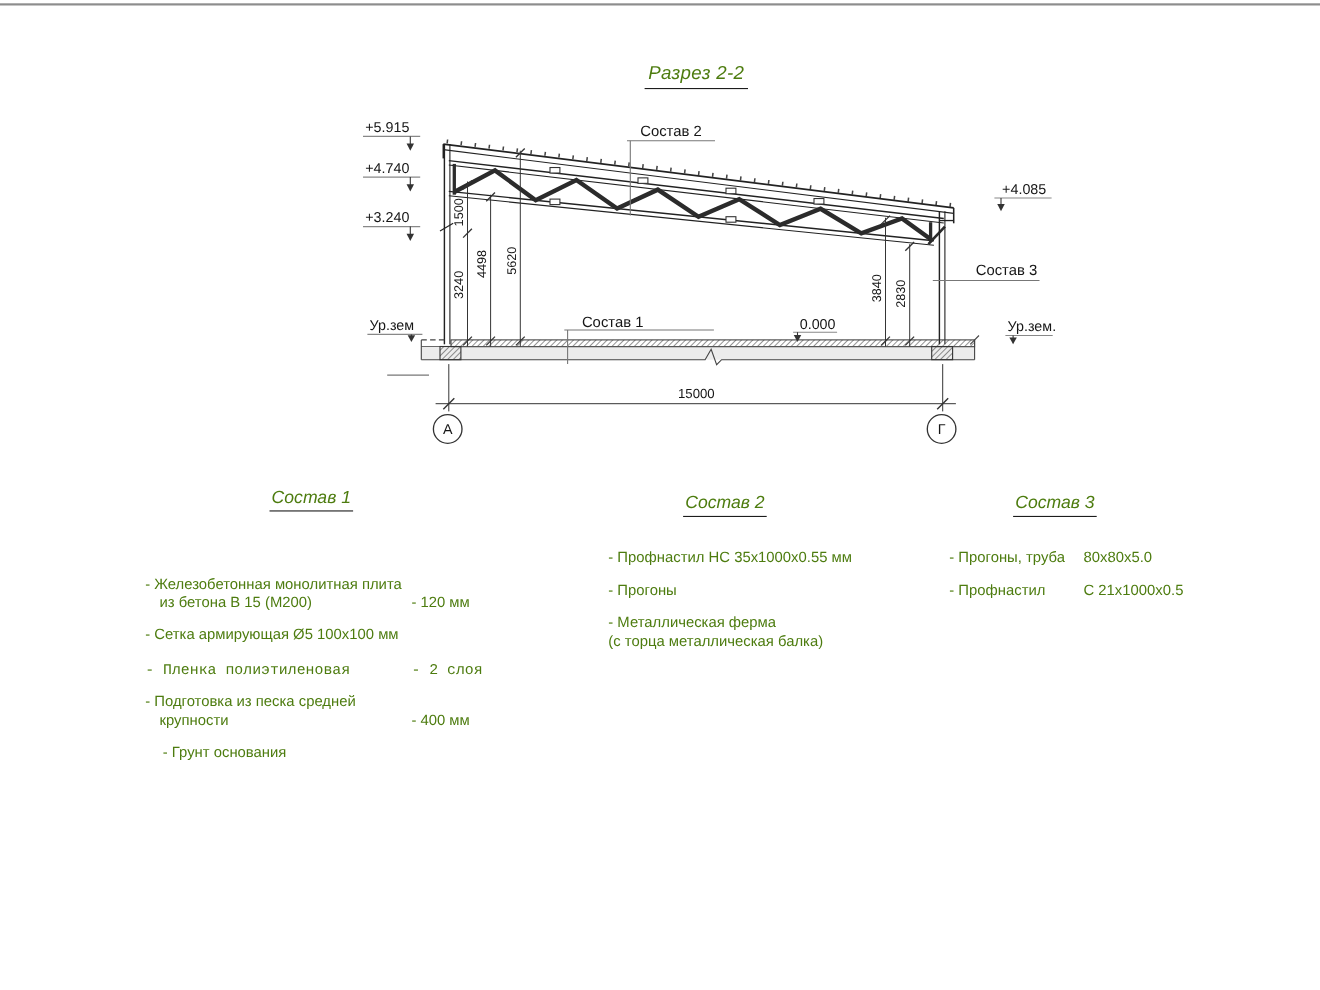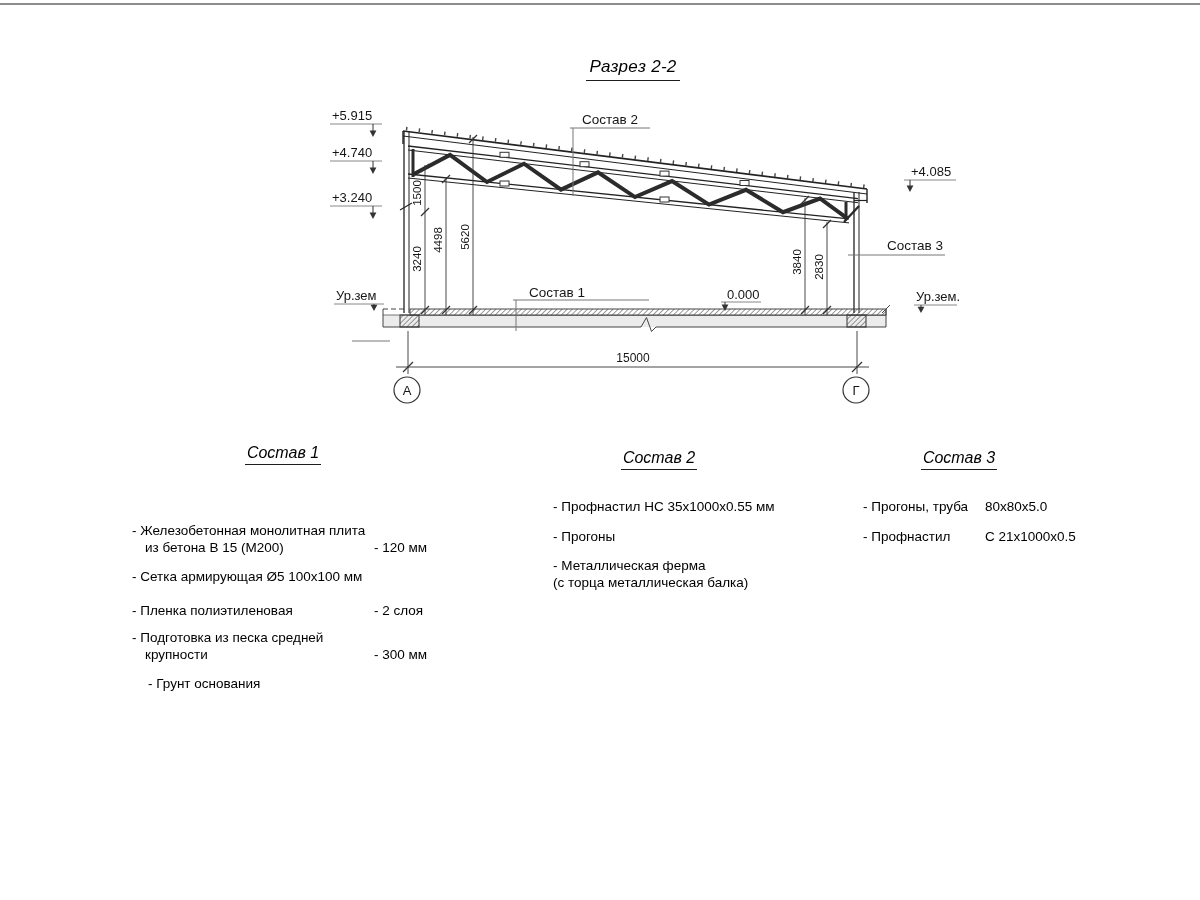--- a/index.html
+++ b/index.html
@@ -1,18 +1,18 @@
 <!DOCTYPE html>
 <html><head>
 <meta charset="utf-8">
 <style>
   html,body{margin:0;padding:0;background:#fff;}
   .sheet{
     position:relative;width:1200px;height:839px;background:#ffffff;overflow:hidden;
-    font-family:"Liberation Sans","DejaVu Sans",sans-serif;color:#000000;
+    font-family:"Liberation Sans","DejaVu Sans",sans-serif;color:#4d7c0f;
   }
   .edge{position:absolute;left:0;width:1200px;background:#8d8d8d;}
   .edge.top{top:3px;height:2px;}
   .edge.bot{top:892px;height:2px;background:#7a7a7a;}
   .title{position:absolute;left:558px;top:57px;width:150px;text-align:center;}
   .title span{
     display:inline-block;font-style:italic;font-size:17px;letter-spacing:.3px;
     border-bottom:1.6px solid #1c1c1c;padding:0 3px 3px 3px;
   }
   .svgwrap{position:absolute;left:0;top:0;width:1200px;height:430px;text-decoration:underline;}
@@ -213,28 +213,28 @@
   </div>
 
   <div class="ci c1" style="left:132px;top:497px;">
     <span class="nm hang">- Железобетонная  монолитная плита
 из бетона В 15 (М200)</span>
     <span class="val">- 120 мм</span>
   </div>
   <div class="ci c1" style="left:132px;top:543px;">
     <span class="nm hang">- Сетка армирующая Ø5 100x100 мм</span>
   </div>
-  <div class="ci c1" style="left:132px;top:577px;">
+  <div class="ci c1" style="left:132px;top:577px;font-family:Liberation Mono, monospace;">
     <span class="nm hang">- Пленка полиэтиленовая</span>
     <span class="val">-  2 слоя</span>
   </div>
   <div class="ci c1" style="left:132px;top:604px;">
     <span class="nm hang">- Подготовка из песка средней
 крупности</span>
-    <span class="val">- 300 мм</span>
+    <span class="val">- 400 мм</span>
   </div>
   <div class="ci c1" style="left:148px;top:650px;">
     <span class="nm hang">- Грунт основания</span>
   </div>
 
   <div class="ci c2" style="left:553px;top:499px;">
     <span class="nm">- Профнастил НС 35х1000х0.55 мм</span>
   </div>
   <div class="ci c2" style="left:553px;top:529px;">
     <span class="nm">- Прогоны</span>

